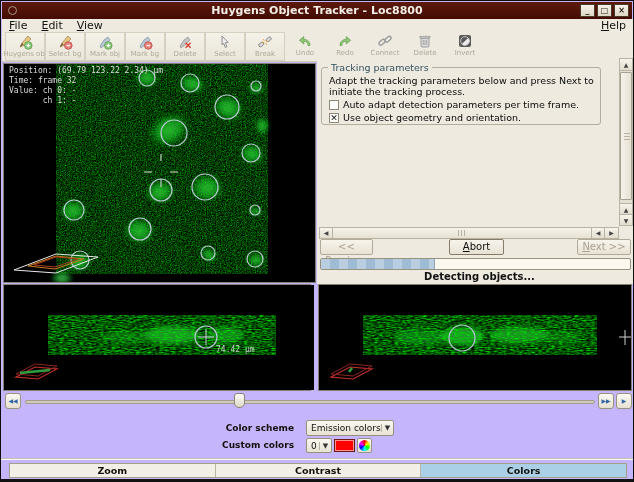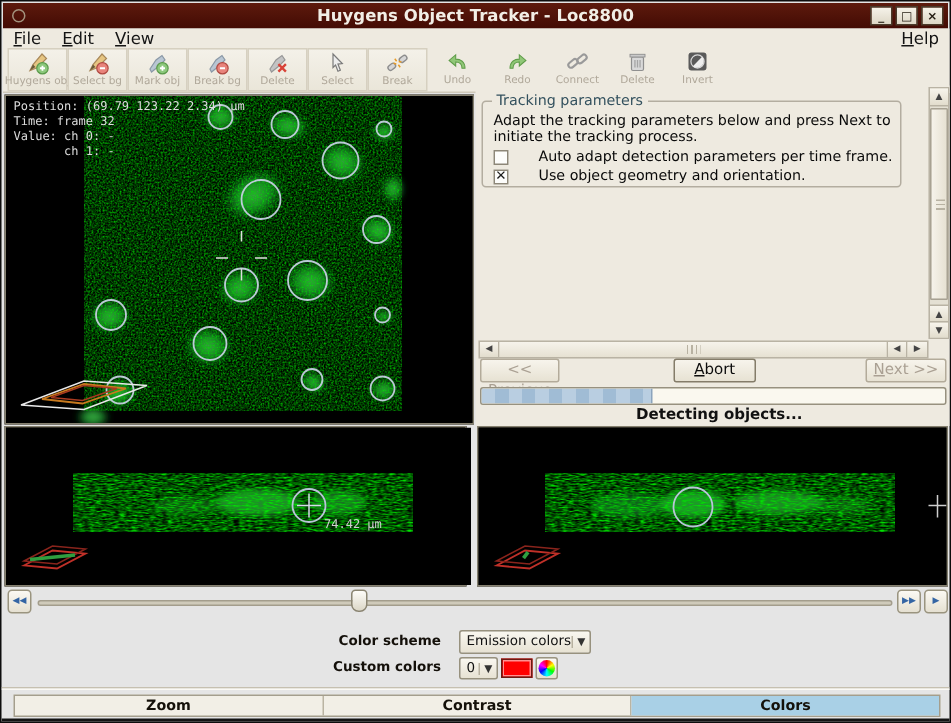--- a/index.html
+++ b/index.html
@@ -1,19 +1,19 @@
 <!DOCTYPE html>
 <html><head>
 <meta charset="utf-8">
 <style>
   * { margin:0; padding:0; box-sizing:border-box; }
   html,body { background:#555; }
   body { font-family:"DejaVu Sans", sans-serif; }
   #window{
-    position:relative; width:634px; height:482px; background:#e5e5e5;
+    position:relative; width:634px; height:482px; background:#c4b5fd;
     border:1px solid #0d0d0d; overflow:hidden;
   }
   
   .titlebar{
     position:absolute; left:1px; top:1px; width:630px; height:17px;
     background:linear-gradient(#5d1a0d,#430b04);
     display:flex; align-items:center;
   }
   .titlebar .win-icon{
     position:absolute; left:6px; top:4px; width:9px; height:9px;
@@ -68,21 +68,21 @@
     position:absolute; left:4px; top:10px; width:280px; height:58px;
     border:1px solid #b3ada0; border-radius:3px;
   }
   .group-title{
     position:absolute; left:6px; top:-6px; background:#eeeae0; padding:0 3px;
     font-size:9.5px; color:#33515e; line-height:11px;
   }
   .group-desc{
     position:absolute; left:7px; top:7px; width:268px; font-size:9.5px; color:#0a0a0a; line-height:11px;
   }
-  .cb-row{ position:absolute; left:7px; display:flex; align-items:center; gap:20px; }
+  .cb-row{ position:absolute; left:7px; display:flex; align-items:center; gap:4px; }
   .cb-row.r1{ top:31px; } .cb-row.r2{ top:44px; }
   .checkbox{
     width:10px; height:10px; background:#fdfdfb; border:1px solid #8d8778;
     font-size:9px; line-height:8px; text-align:center; color:#1a1a1a; font-weight:bold;
   }
   .cb-label{ font-size:9.5px; color:#0a0a0a; }
   
   .vscroll{
     position:absolute; right:1px; top:1px; width:14px; height:168px;
     background:#e4e0d3; border:1px solid #b9b3a4;
@@ -252,21 +252,21 @@
           <path d="M11.3 9.8v3.4M9.6 11.5h3.4" stroke="#fff" stroke-width="1.2"></path>
         </svg>
       <span class="tlabel">Mark obj</span>
     </div>
     <div class="tool-btn boxed">
       <svg class="ticon" viewBox="0 0 16 16">
           <path d="M3 12 L7 6 L11 3 L13 6 L9 10 L4 14 Z" fill="#b9c6d3" stroke="#8a98a6" stroke-width=".8"></path>
           <circle cx="11.3" cy="11.5" r="3.8" fill="#e8837b" stroke="#b04a42" stroke-width=".8"></circle>
           <path d="M9.6 11.5h3.4" stroke="#fff" stroke-width="1.2"></path>
         </svg>
-      <span class="tlabel">Break bg</span>
+      <span class="tlabel">Mark bg</span>
     </div>
     <div class="tool-btn boxed">
       <svg class="ticon" viewBox="0 0 16 16">
           <path d="M3 12 L7 6 L11 3 L13 6 L9 10 L4 14 Z" fill="#c3c3c3" stroke="#979797" stroke-width=".8"></path>
           <path d="M8.6 8.8l5 5M13.6 8.8l-5 5" stroke="#d84338" stroke-width="1.6"></path>
         </svg>
       <span class="tlabel">Delete</span>
     </div>
     <div class="tool-btn boxed">
       <svg class="ticon" viewBox="0 0 16 16">

